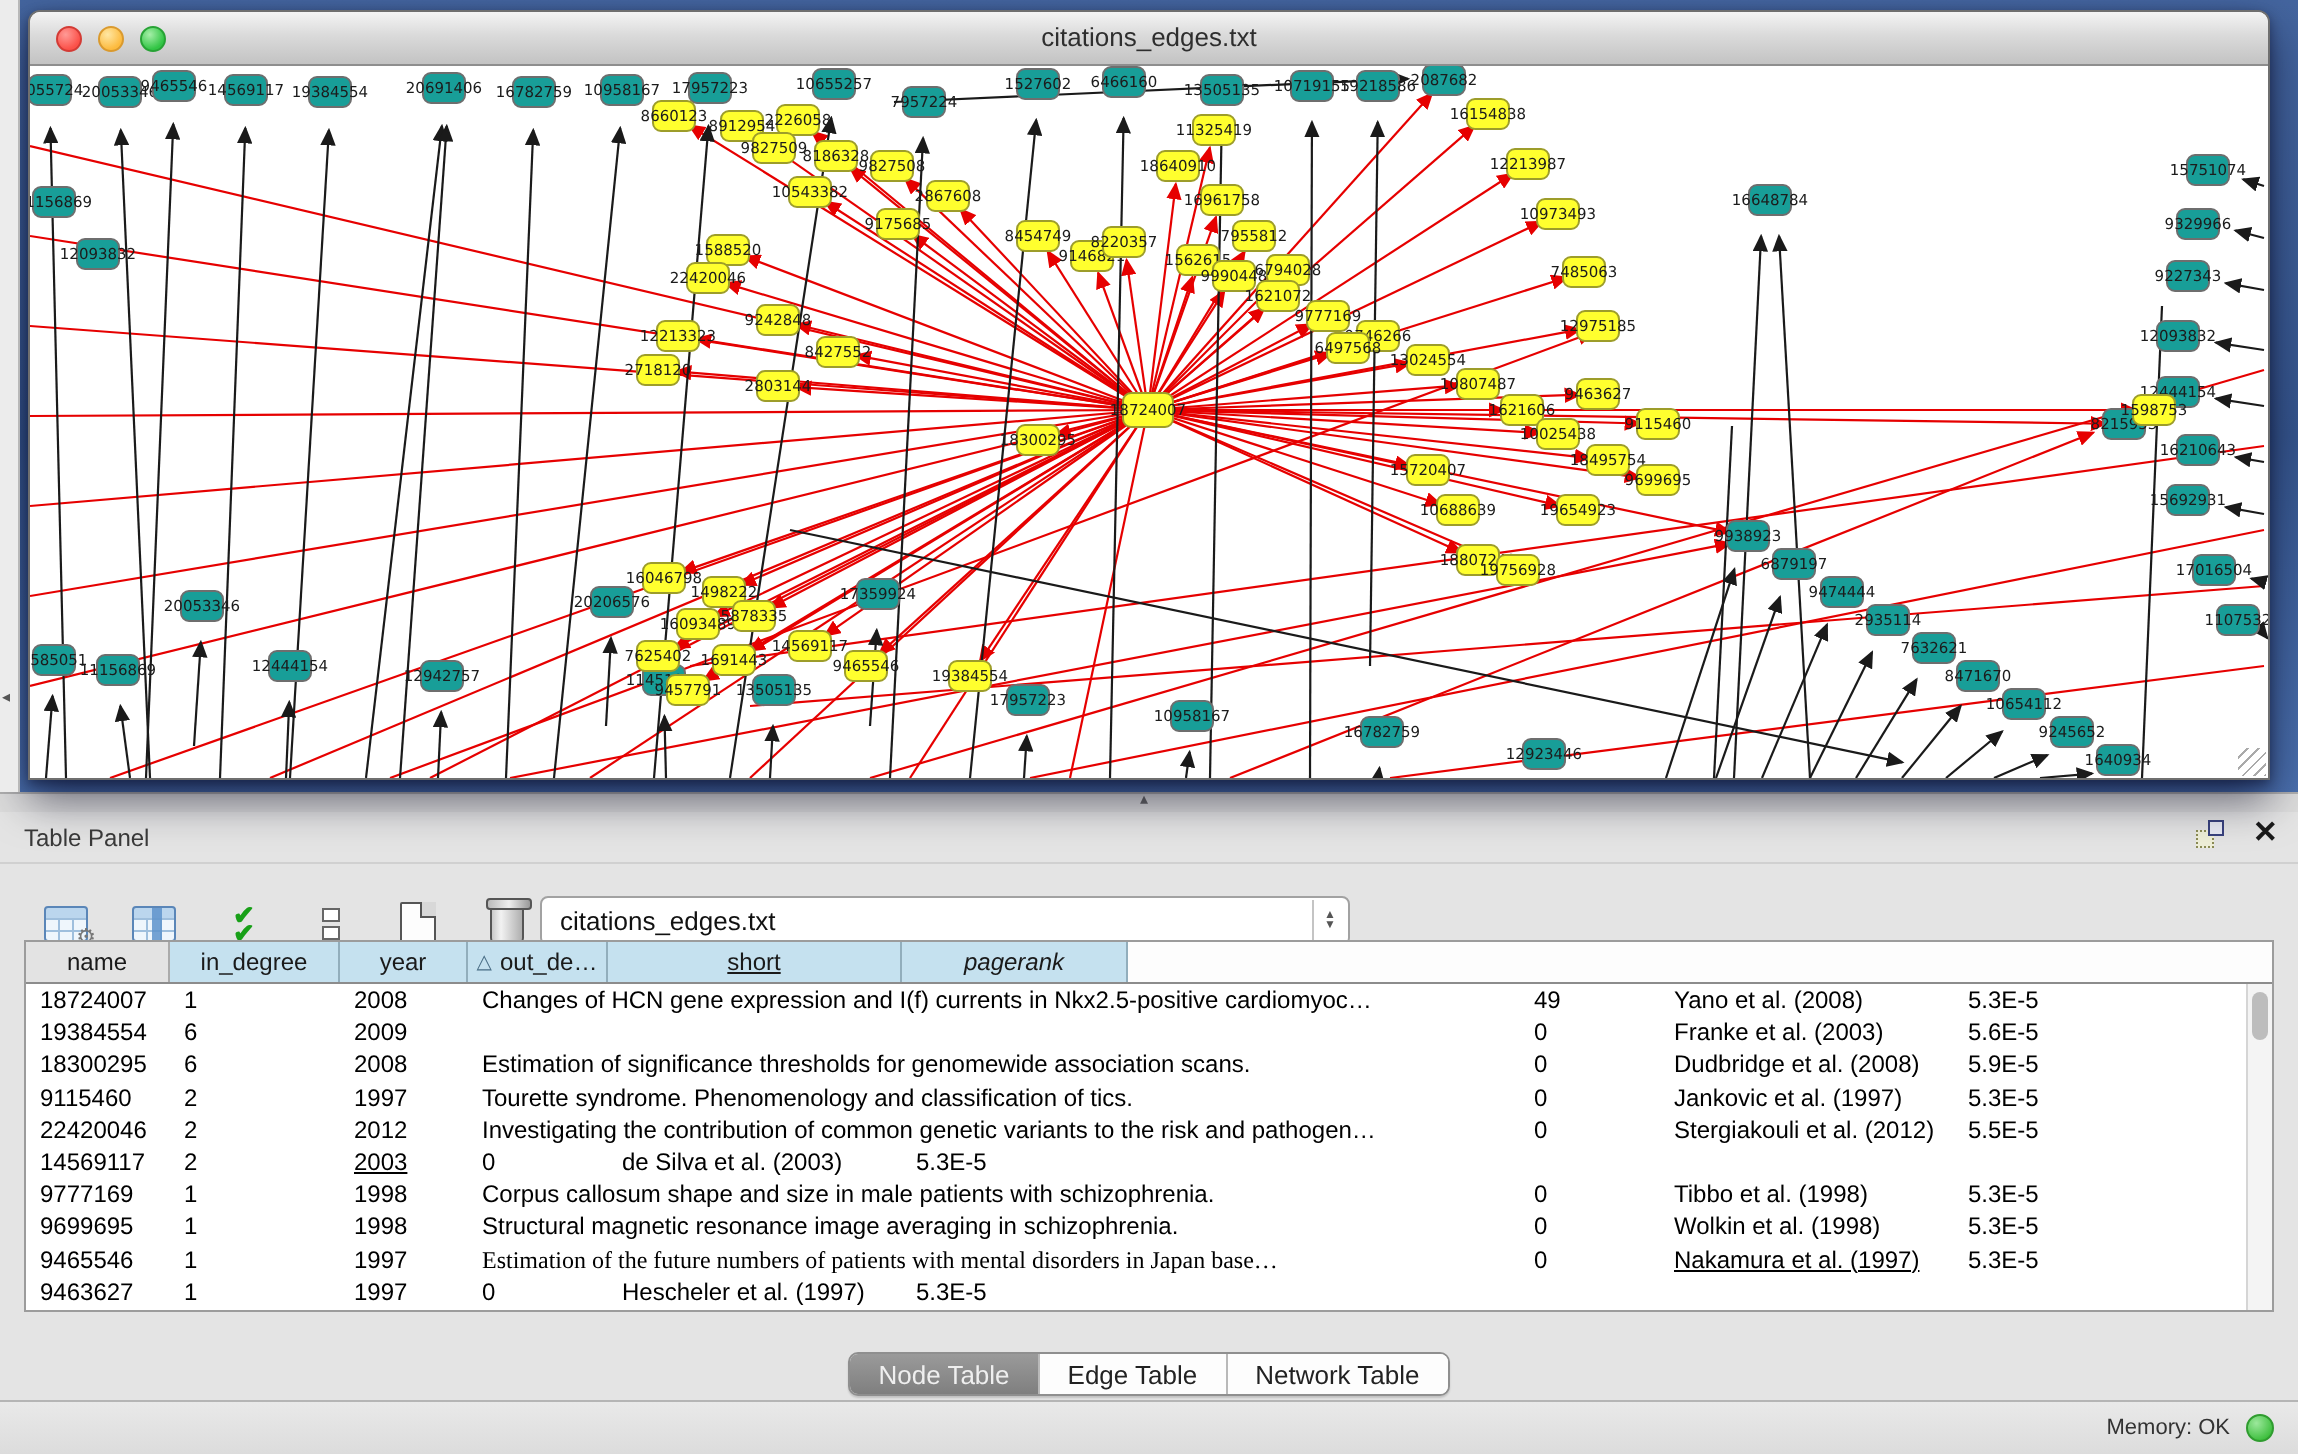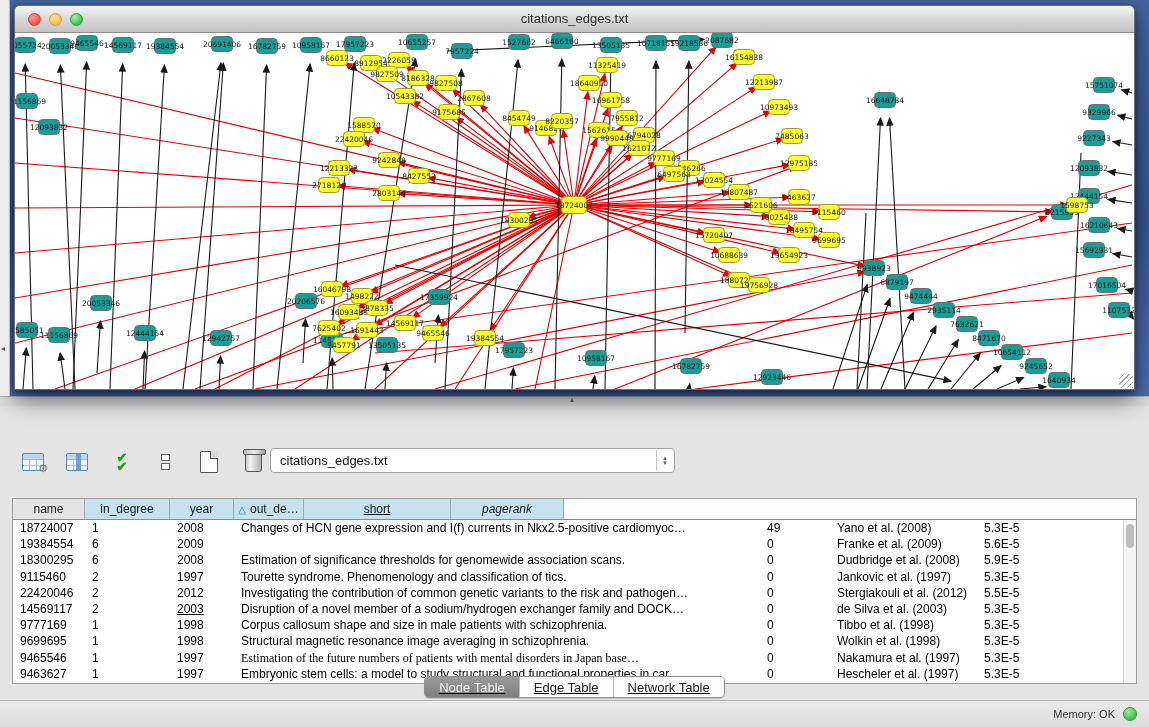--- a/index.html
+++ b/index.html
@@ -74,37 +74,37 @@
   .fx { font-size:14px; color:#222; }
   .fx i { font-family:"Liberation Serif", serif; font-size:16px; }
 
   .combo { position:absolute; left:270px; top:42px; width:405px; height:25px; background:#fff;
     border:1px solid #A2A2A2; border-radius:4px; font-size:13px; color:#111;
     display:flex; align-items:center; padding-left:9px; }
   .combo .stepper { position:absolute; right:1px; top:1px; bottom:1px; width:17px;
     border-left:1px solid #C4C4C4; display:flex; flex-direction:column; align-items:center;
     justify-content:center; font-size:6px; color:#555; line-height:5px; }
 
-  .tablewrap { position:absolute; left:12px; top:92px; width:1125px; height:186px;
+  .tablewrap { position:absolute; left:12px; top:64px; width:1125px; height:186px;
     background:#fff; border:1px solid #9C9C9C; }
   .thead { display:flex; height:21px; border-bottom:1px solid #8C8C8C; }
   .th { background:#C5E1EF; border-right:1px solid #92AEBC; font-size:12px; color:#1A1A1A;
     display:flex; align-items:center; justify-content:center; overflow:hidden; white-space:nowrap; }
   .th.gray { background:#E3E3E3; border-right:1px solid #ABABAB; }
   .th .sortind { color:#4A6E86; margin-right:4px; font-size:10px; }
   .tbody .tr { display:flex; height:16.2px; }
   .td { font-size:12px; color:#000; padding:1px 0 0 7px; overflow:hidden; white-space:nowrap; }
   .vscroll { position:absolute; right:0; top:21px; bottom:0; width:13px;
     background:#F4F4F4; border-left:1px solid #D5D5D5; }
   .vthumb { position:absolute; left:2px; top:4px; width:8px; height:24px; background:#BDBDBD; border-radius:5px; }
 
   .tabbar { position:absolute; left:0; top:270px; width:1149px; height:24px;
     display:flex; justify-content:center; }
   .seg { display:flex; border:1px solid #8F8F8F; border-radius:5px; overflow:hidden; height:22px;
-    background:#fff; box-shadow:0 1px 1px rgba(0,0,0,.15);text-decoration:underline; }
+    background:#fff; box-shadow:0 1px 1px rgba(0,0,0,.15); }
   .seg button { border:none; background:#FDFDFD; font-size:13px; color:#222; padding:0 14px;
     border-right:1px solid #B9B9B9; font-family:inherit; }
   .seg button:last-child { border-right:none; }
   .seg button.active { background:linear-gradient(180deg,#9A9A9A,#7F7F7F); color:#EFEFEF; }
 
   
   .statusbar { position:absolute; left:0; top:700px; width:1149px; height:27px;
     background:linear-gradient(180deg,#E9E9E9,#DCDCDC); border-top:1px solid #B5B5B5;text-align:right; }
   .mem { position:absolute; right:34px; top:7px; font-size:11px; color:#333; }
   .mem-dot { position:absolute; right:12px; top:6px; width:14px; height:14px; border-radius:50%;
@@ -730,20 +730,30 @@
       <div class="resize-grip"></div>
     </div>
   </div>
 </div>
 
 <div class="splitter">
   <span class="handle">▴</span>
 </div>
 
 <div class="table-panel">
+  <div class="panel-header">
+    <span class="panel-title">Table Panel</span>
+    <span class="panel-hdr-icons">
+      <span class="float-icon">
+          <span class="b1"></span>
+          <span class="b2"></span>
+        </span>
+      <span class="close-x">✕</span>
+    </span>
+  </div>
 
   <div class="toolbar">
     <span class="tbtn">
         <span class="grid-ic">
           <span class="gear">⚙</span>
         </span>
       </span>
     <span class="tbtn">
         <span class="grid-ic">
           <span class="colsel"></span>
@@ -796,21 +806,21 @@
           <div class="td" style="width: 70px;">49</div>
           <div class="td" style="width: 147px;">Yano et al. (2008)</div>
           <div class="td" style="width: 113px;">5.3E-5</div>
         </div>
         <div class="tr">
           <div class="td" style="width: 72px;">19384554</div>
           <div class="td" style="width: 85px;">6</div>
           <div class="td" style="width: 64px;">2009</div>
           <div class="td" style="width: 526px; margin-top: 16px;">Genome-wide association studies in ADHD.</div>
           <div class="td" style="width: 70px;">0</div>
-          <div class="td" style="width: 147px;">Franke et al. (2009)</div>
+          <div class="td" style="width: 147px;">Franke et al. (2003)</div>
           <div class="td" style="width: 113px;">5.6E-5</div>
         </div>
         <div class="tr">
           <div class="td" style="width: 72px;">18300295</div>
           <div class="td" style="width: 85px;">6</div>
           <div class="td" style="width: 64px;">2008</div>
           <div class="td" style="width: 526px;">Estimation of significance thresholds for genomewide association scans.</div>
           <div class="td" style="width: 70px;">0</div>
           <div class="td" style="width: 147px;">Dudbridge et al. (2008)</div>
           <div class="td" style="width: 113px;">5.9E-5</div>
@@ -830,21 +840,20 @@
           <div class="td" style="width: 64px;">2012</div>
           <div class="td" style="width: 526px;">Investigating the contribution of common genetic variants to the risk and pathogen…</div>
           <div class="td" style="width: 70px;">0</div>
           <div class="td" style="width: 147px;">Stergiakouli et al. (2012)</div>
           <div class="td" style="width: 113px;">5.5E-5</div>
         </div>
         <div class="tr">
           <div class="td" style="width: 72px;">14569117</div>
           <div class="td" style="width: 85px;">2</div>
           <div class="td" style="width: 64px; text-decoration: underline;">2003</div>
-          <div class="td" style="width: 526px;">Disruption of a novel member of a sodium/hydrogen exchanger family and DOCK…</div>
           <div class="td" style="width: 70px;">0</div>
           <div class="td" style="width: 147px;">de Silva et al. (2003)</div>
           <div class="td" style="width: 113px;">5.3E-5</div>
         </div>
         <div class="tr">
           <div class="td" style="width: 72px;">9777169</div>
           <div class="td" style="width: 85px;">1</div>
           <div class="td" style="width: 64px;">1998</div>
           <div class="td" style="width: 526px;">Corpus callosum shape and size in male patients with schizophrenia.</div>
           <div class="td" style="width: 70px;">0</div>
@@ -859,28 +868,27 @@
           <div class="td" style="width: 70px;">0</div>
           <div class="td" style="width: 147px;">Wolkin et al. (1998)</div>
           <div class="td" style="width: 113px;">5.3E-5</div>
         </div>
         <div class="tr">
           <div class="td" style="width: 72px;">9465546</div>
           <div class="td" style="width: 85px;">1</div>
           <div class="td" style="width: 64px;">1997</div>
           <div class="td" style="width: 526px; font-family: Liberation Serif, serif;">Estimation of the future numbers of patients with mental disorders in Japan base…</div>
           <div class="td" style="width: 70px;">0</div>
-          <div class="td" style="width: 147px;">Nakamura et al. (1997)</div>
+          <div class="td" style="width: 147px; text-decoration: underline;">Nakamura et al. (1997)</div>
           <div class="td" style="width: 113px;">5.3E-5</div>
         </div>
         <div class="tr">
           <div class="td" style="width: 72px;">9463627</div>
           <div class="td" style="width: 85px;">1</div>
           <div class="td" style="width: 64px;">1997</div>
-          <div class="td" style="width: 526px;">Embryonic stem cells: a model to study structural and functional properties in car…</div>
           <div class="td" style="width: 70px;">0</div>
           <div class="td" style="width: 147px;">Hescheler et al. (1997)</div>
           <div class="td" style="width: 113px;">5.3E-5</div>
         </div>
       </div>
     <div class="vscroll">
       <div class="vthumb"></div>
     </div>
   </div>
 

